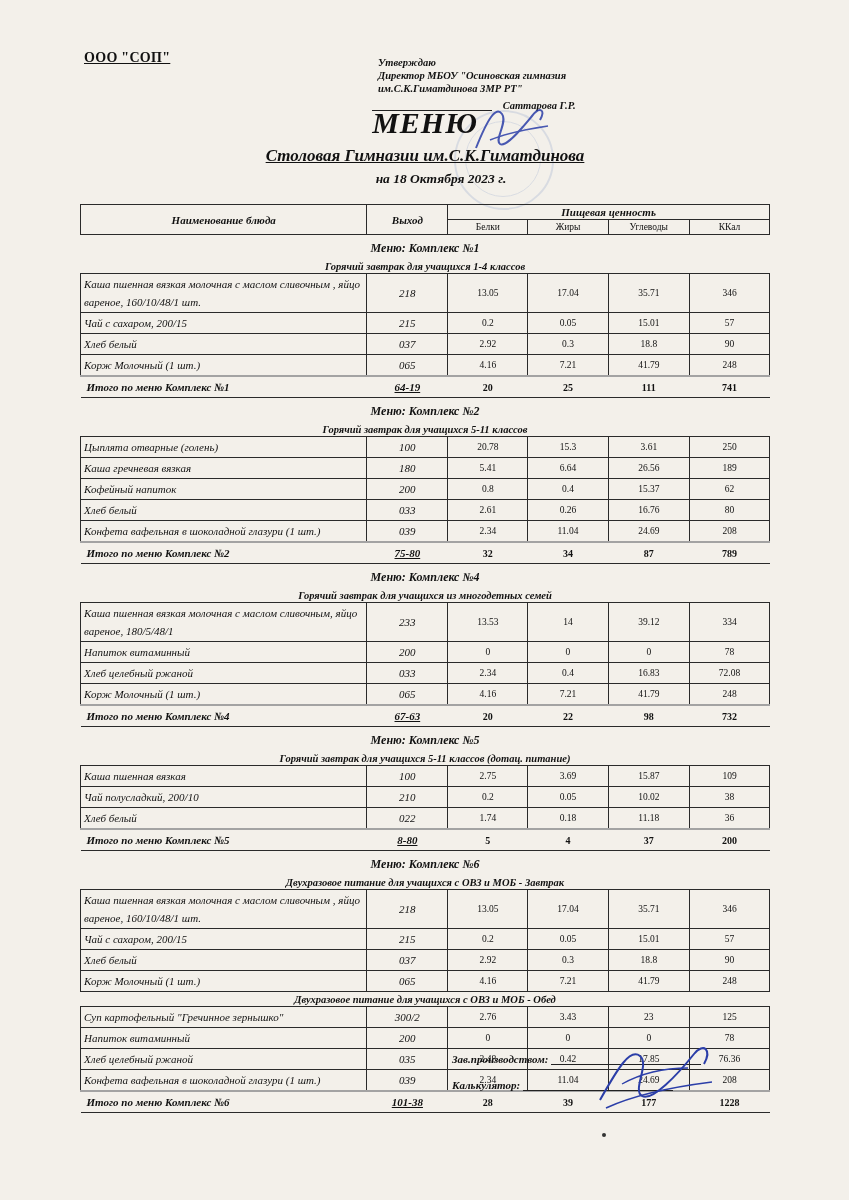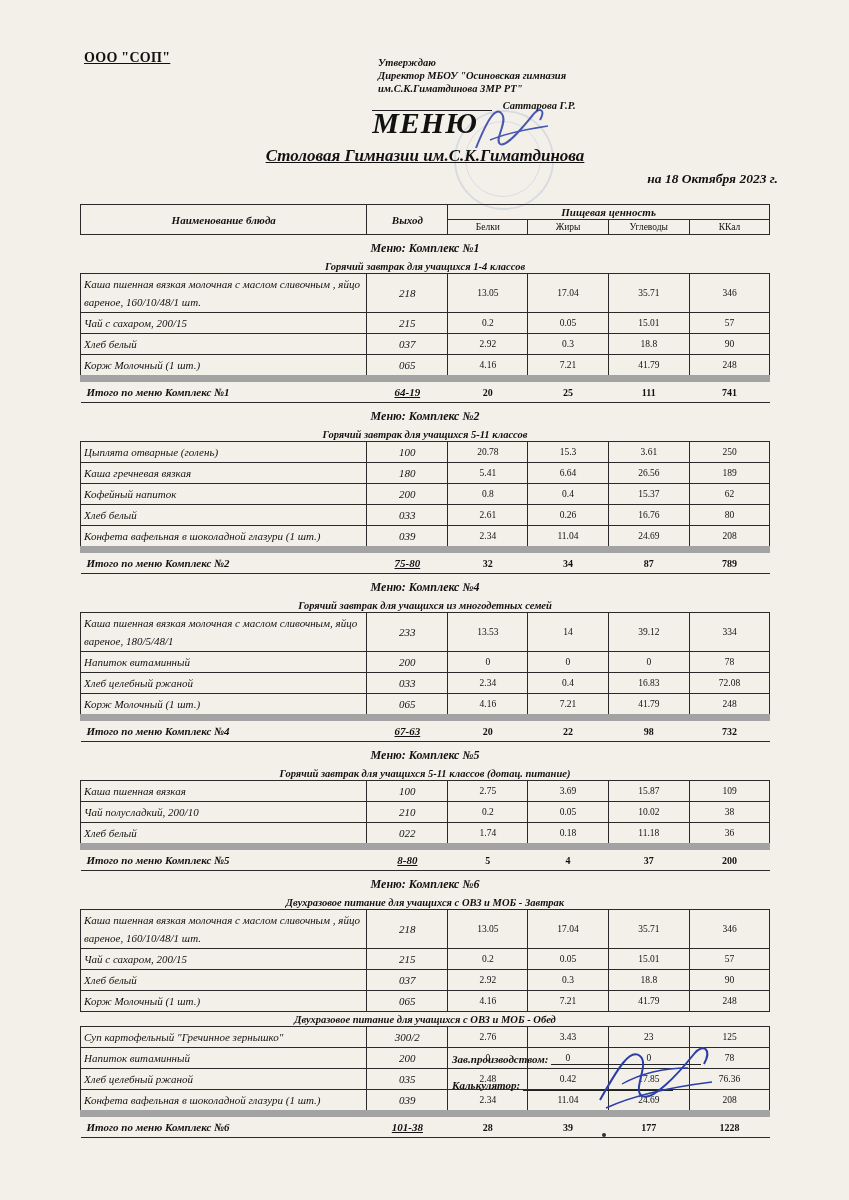--- a/index.html
+++ b/index.html
@@ -90,23 +90,23 @@
     width: 706px;
     text-align: center;
     font-size: 17px;
     font-weight: bold;
     font-style: italic;
     text-decoration: underline;
   }
   .title-date {
     position: absolute;
     top: 133px;
-    left: 0;
+    left: 16px;
     width: 706px;
-    text-align: right;
+    text-align: center;
     font-size: 13.5px;
     font-weight: bold;
     font-style: italic;
   }
 
   
   .stamp {
     position: absolute;
     left: 382px;
     top: 72px;
@@ -186,21 +186,21 @@
     font-weight: bold;
     font-size: 10.5px;
     padding-top: 2px;
     padding-bottom: 1px;
   }
   tr.total td {
     font-style: italic;
     font-weight: bold;
     font-size: 11px;
     border: none;
-    border-top: 7px solid #a3a3a3;
+    border-top: 2px solid #a3a3a3;
     border-bottom: 1px solid #2a2a2a;
   }
   tr.total td.col-out {
     text-decoration: underline;
     text-align: center;
   }
   tr.total td.col-num {
     text-align: center;
     font-weight: bold;
     font-style: normal;

